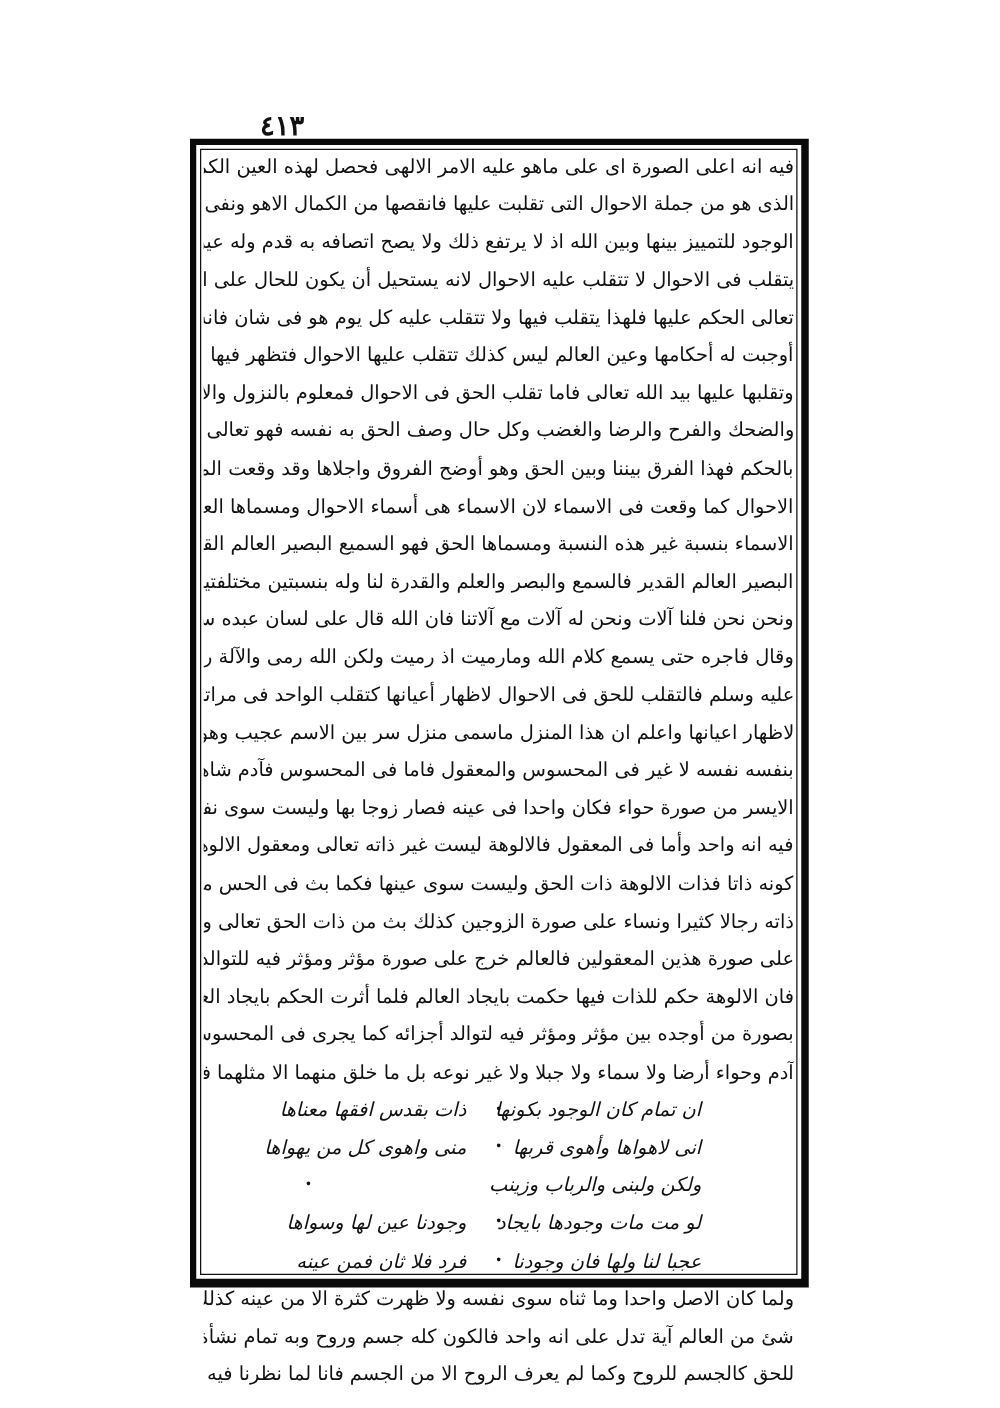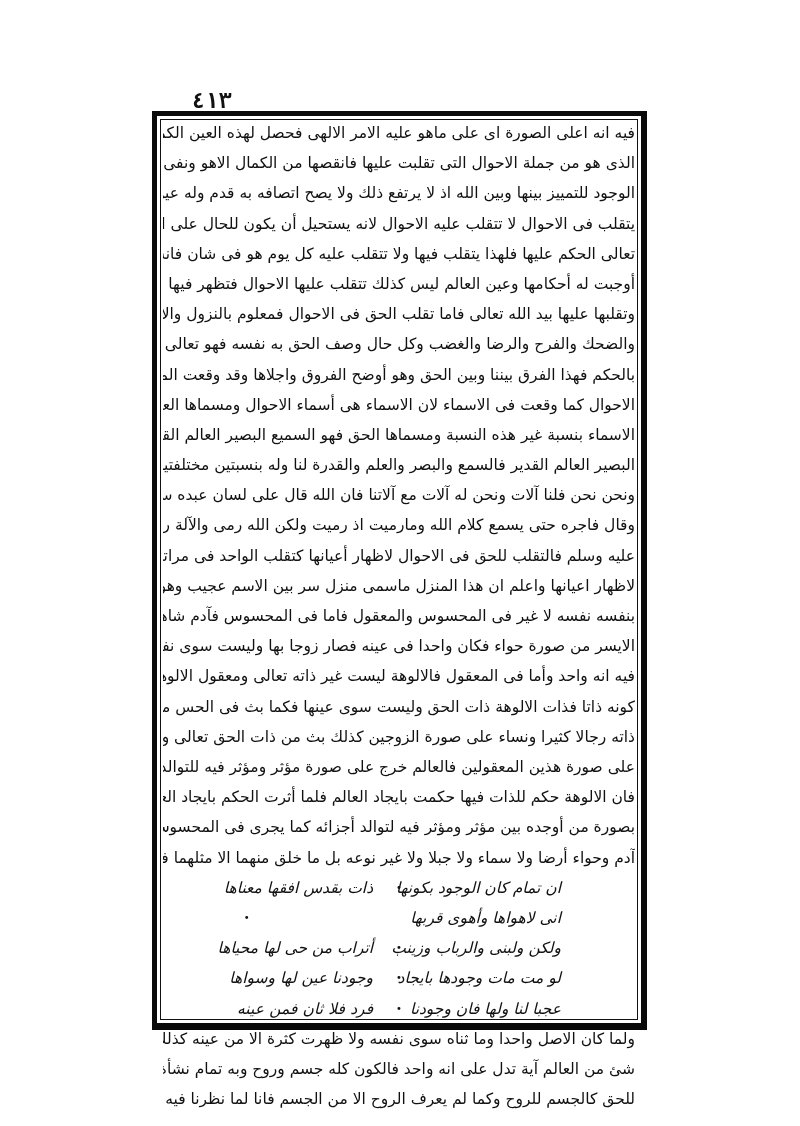--- a/index.html
+++ b/index.html
@@ -1,19 +1,19 @@
 <!DOCTYPE html>
 <html><head>
 <meta charset="utf-8">
 <style>
   html, body { margin: 0; padding: 0; background: #ffffff; }
   body { width: 800px; height: 1126px; position: relative; overflow: hidden;
          font-family: "DejaVu Sans", sans-serif; color: #111; }
-  .page-number { position: absolute; left: 192px; top: 88px; font-size: 22px; font-weight: bold;
-                 direction: rtl; font-family: Liberation Mono, monospace; letter-spacing: 1px; }
+  .page-number { position: absolute; left: 208px; top: 88px; font-size: 22px; font-weight: bold;
+                 direction: rtl; font-family: Liberation Serif, serif; letter-spacing: 1px; }
   .frame { position: absolute; left: 152px; top: 111px; width: 495px; height: 919px;
            box-sizing: border-box; border: 5px solid #0a0a0a; border-right-width: 6px; border-bottom-width: 7px; }
   .frame-inner { position: absolute; left: 3px; top: 3px; right: 3px; bottom: 3px;
                  border: 1.5px solid #111; }
   .text-block { position: absolute; left: 6px; right: 6px; top: 2px; direction: rtl; }
   .line { height: 30.2px; line-height: 30px; font-size: 15.5px; white-space: nowrap; overflow: hidden;
           text-align: justify; text-align-last: justify; font-family: "DejaVu Sans", sans-serif; }
   .poem { direction: rtl; padding: 0 74px 0 74px; }
   .verse { display: flex; justify-content: space-between; align-items: center; height: 30.2px;
            font-size: 15.5px; line-height: 30px; white-space: nowrap; }
@@ -57,25 +57,25 @@
       </div>
     <div id="poem" class="poem">
         <div class="verse">
           <span class="hemi">ان تمام كان الوجود بكونها</span>
           <span class="star">•</span>
           <span class="hemi">ذات بقدس افقها معناها</span>
         </div>
         <div class="verse">
           <span class="hemi">انى لاهواها وأهوى قربها</span>
           <span class="star">•</span>
+          <span class="hemi">منى واهوى كل من يهواها</span>
         </div>
         <div class="verse">
           <span class="hemi">ولكن ولبنى والرباب وزينب</span>
           <span class="star">•</span>
-          <span class="hemi">أتراب من حى لها محياها</span>
         </div>
         <div class="verse">
           <span class="hemi">لو مت مات وجودها بايجاد</span>
           <span class="star">•</span>
           <span class="hemi">وجودنا عين لها وسواها</span>
         </div>
         <div class="verse">
           <span class="hemi">عجبا لنا ولها فان وجودنا</span>
           <span class="star">•</span>
           <span class="hemi">فرد فلا ثان فمن عينه</span>

